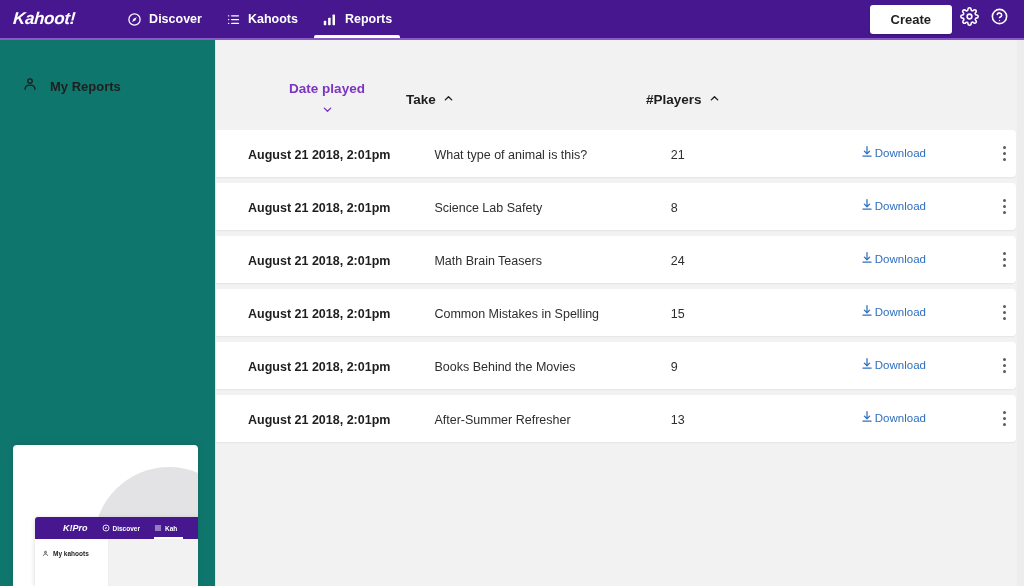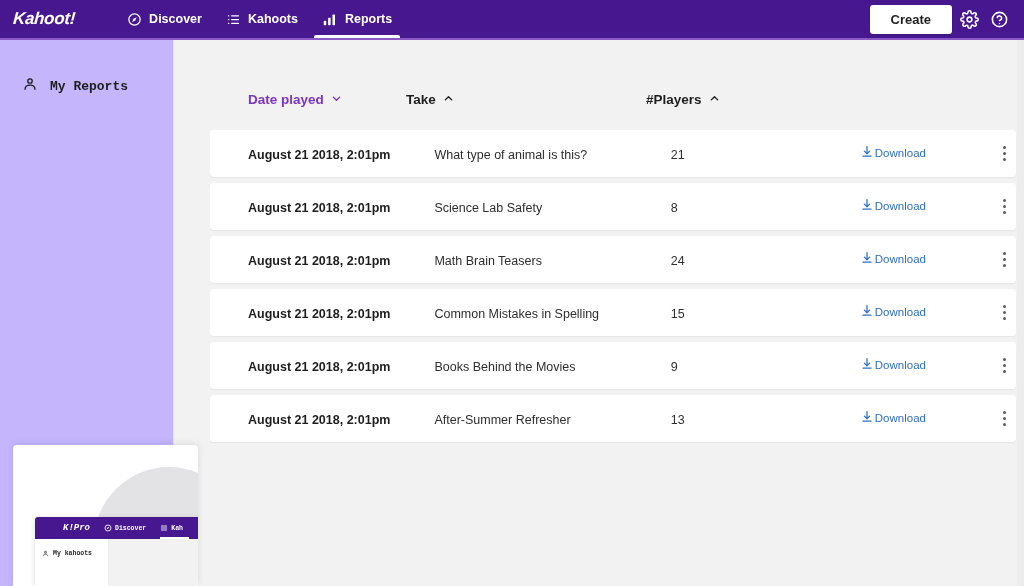--- a/index.html
+++ b/index.html
@@ -73,21 +73,21 @@
     bottom: 0;
     height: 3px;
     background: #ffffff;
     border-radius: 2px 2px 0 0;
   }
   .nav-icon { display: flex; align-items: center; }
 
   .topnav-right {
     margin-left: auto;
     display: flex;
-    align-items: flex-end;
+    align-items: flex-start;
     gap: 4px;
     margin-right: 12px;
   }
   .create-btn {
     background: #ffffff;
     color: #1e1e1e;
     border: none;
     border-radius: 3px;
     font-family: inherit;
     font-size: 13px;
@@ -103,26 +103,25 @@
     justify-content: center;
     cursor: pointer;
     background: none;
     border: none;
   }
 
   
   .sidebar {
     position: absolute;
     top: 40px; left: 0;
-    width: 174px;
+    width: 216px;
     height: 546px;
-    background: #c4b5fd;
+    background: #0f766e;
     border-right: 1px solid #e4e4e7;
     z-index: 10;
-    font-family: Liberation Mono, monospace;
   }
   .sidebar-item {
     display: flex;
     align-items: center;
     gap: 12px;
     padding: 0 22px;
     height: 36px;
     margin-top: 28px;
     cursor: pointer;
   }
@@ -260,21 +259,21 @@
   .th {
     display: flex;
     align-items: center;
     gap: 7px;
     font-size: 13.5px;
     font-weight: bold;
     color: #1e1e1e;
     cursor: pointer;
     user-select: none;
   }
-  .th.sorted { color: #7b35c1; }
+  .th.sorted { color: #7b35c1; flex-direction: column; }
 
   .rows { display: flex; flex-direction: column; gap: 6px; padding: 0 8px 0 0; }
 
   .row {
     display: flex;
     align-items: center;
     height: 47px;
     background: #ffffff;
     border-radius: 4px;
     box-shadow: 0 1px 2px rgba(0,0,0,0.06);

